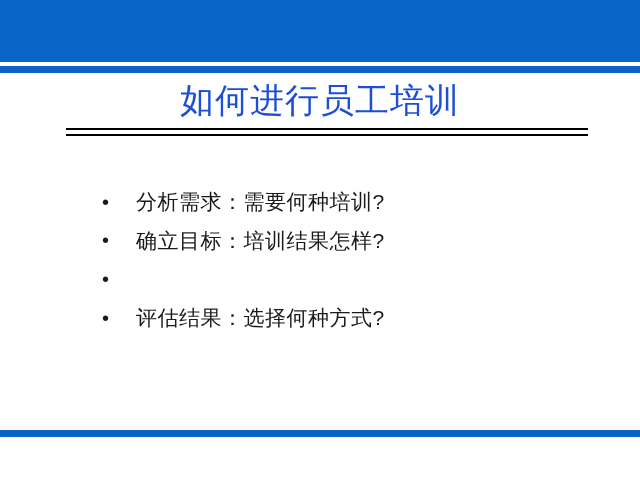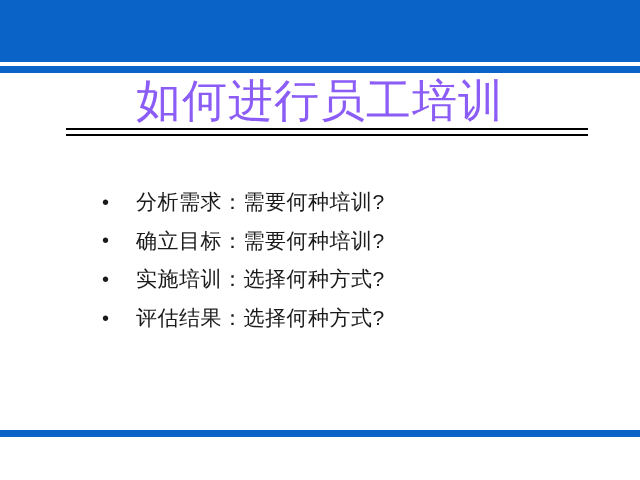--- a/index.html
+++ b/index.html
@@ -32,24 +32,24 @@
   .title-block {
     position: absolute;
     left: 0; top: 80px;
     width: 640px;
     text-align: center;
   }
   .slide-title {
     margin: 0;
     font-family: "Liberation Serif", serif;
     font-weight: 400;
-    font-size: 45px;
+    font-size: 34px;
     line-height: 42px;
     letter-spacing: 1px;
-    color: #8b5cf6;
+    color: #1d4ed8;
   }
   .double-rule {
     position: absolute;
     left: 66px; top: 128px;
     width: 522px; height: 4px;
     border-top: 2px solid #000000;
     border-bottom: 2px solid #000000;
   }
   
   .bullets {
@@ -99,25 +99,24 @@
   </div>
   <div class="double-rule"></div>
 
   <ul class="bullets">
     <li>
       <span class="marker">•</span>
       <span class="text">分析需求：需要何种培训?</span>
     </li>
     <li>
       <span class="marker">•</span>
-      <span class="text">确立目标：需要何种培训?</span>
+      <span class="text">确立目标：培训结果怎样?</span>
     </li>
     <li>
       <span class="marker">•</span>
-      <span class="text">实施培训：选择何种方式?</span>
     </li>
     <li>
       <span class="marker">•</span>
       <span class="text">评估结果：选择何种方式?</span>
     </li>
   </ul>
 
   <div class="bottom-stripe"></div>
 
 </div>

